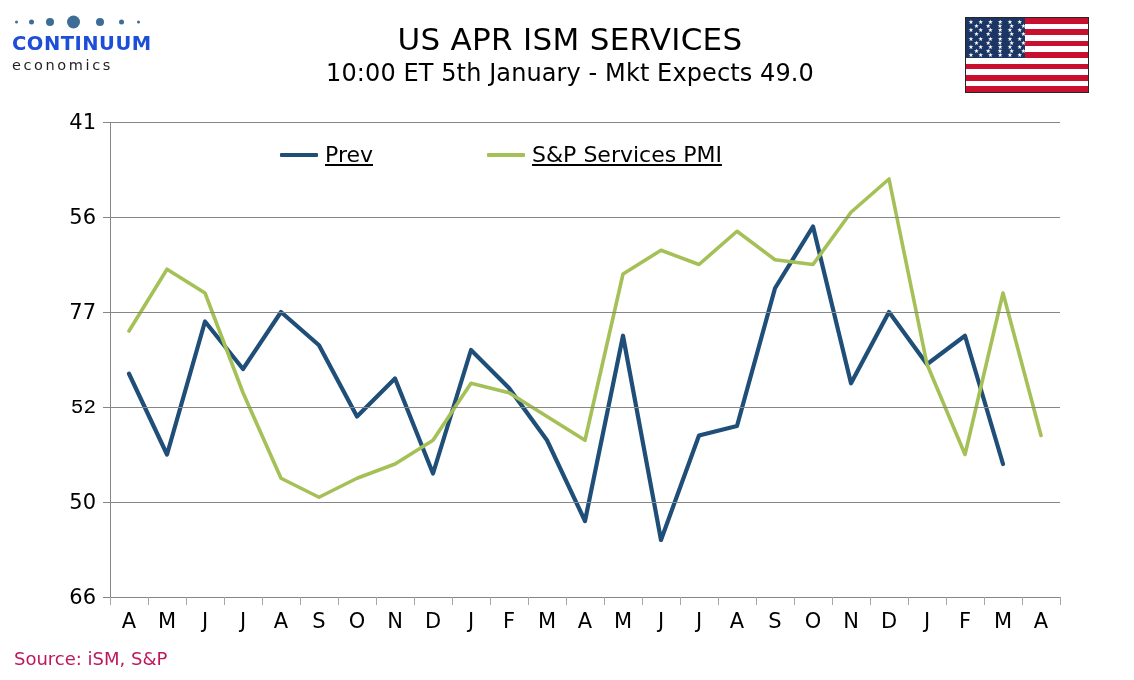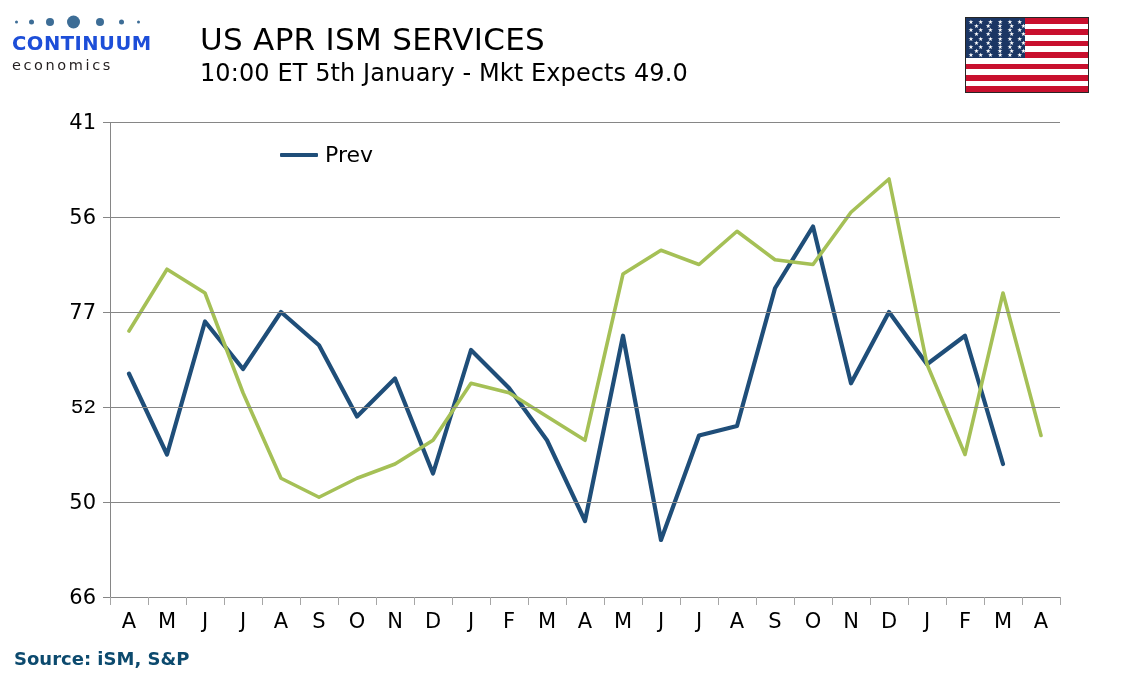--- a/index.html
+++ b/index.html
@@ -17,21 +17,21 @@
   #logo .wordmark{
     font-family:"DejaVu Sans", sans-serif;
     font-weight:bold;font-size:19.5px;letter-spacing:.5px;color:#1d4ed8;
     line-height:22px;margin-top:1px;
   }
   #logo .sub{
     font-family:"DejaVu Sans", sans-serif;
     font-size:14.5px;letter-spacing:2.6px;color:#231f20;line-height:18px;margin-top:1px;
   }
   
-  #title-block{position:absolute;left:200px;top:20px;width:740px;text-align:left;}
+  #title-block{position:absolute;left:200px;top:20px;width:740px;text-align:center;}
   #title{font-size:31px;line-height:38px;color:#000;letter-spacing:.3px;}
   #subtitle{font-size:24px;line-height:31px;color:#000;letter-spacing:.1px;}
   
   #flag{position:absolute;right:45px;top:17px;width:124px;height:76px;border:1px solid #262626;box-sizing:border-box;background:#ffffff;overflow:hidden;}
   #flag .stripe{position:absolute;left:0;width:100%;height:7.69%;background:#c8102e;}
   #flag .canton{position:absolute;left:0;top:0;width:48%;height:53.85%;background:#1b3664;}
   #flag .canton .starrow{position:absolute;left:0;width:100%;display:flex;justify-content:space-around;}
   #flag .canton .starrow span{color:#fff;font-size:6px;line-height:6px;}
   
   #chart{position:absolute;left:0;top:100px;width:1134px;height:540px;}
@@ -42,23 +42,23 @@
   .ylab{position:absolute;font-size:21px;color:#000;text-align:right;width:52px;left:44px;transform:translateY(-50%);}
   .tick{position:absolute;width:7px;height:1px;background:#868686;left:-7px;}
   .xtick{position:absolute;top:0;width:1px;height:8px;background:#a6a6a6;}
   .xlab{position:absolute;font-size:21px;color:#000;text-align:center;transform:translateX(-50%);top:12px;}
   #xaxis{position:absolute;left:110px;top:497px;width:951px;height:40px;}
   #xaxisline{position:absolute;left:110px;top:497px;width:951px;height:1px;background:#868686;}
   
   #legend{position:absolute;left:280px;top:44px;display:flex;gap:114px;align-items:center;}
   .legend-item{display:flex;align-items:center;gap:7px;}
   .legend-swatch{display:block;width:38px;height:4px;border-radius:1px;}
-  .legend-label{font-size:22px;color:#000;line-height:22px;}
-  
-  #source{position:absolute;left:14px;top:648px;font-size:18px;color:#0c4a6e;font-weight:bold;}
+  .legend-label{font-size:22px;color:#000;line-height:22px;text-decoration:underline;}
+  
+  #source{position:absolute;left:14px;top:648px;font-size:18px;color:#be185d;}
 </style>
 </head>
 <body>
 
 <div id="logo">
   <div class="dots">
       <i style="width: 3px; height: 3px; left: 2.5px; background: rgb(61, 109, 150);"></i>
       <i style="width: 5px; height: 5px; left: 16.5px; background: rgb(61, 109, 150);"></i>
       <i style="width: 8px; height: 8px; left: 34px; background: rgb(61, 109, 150);"></i>
       <i style="width: 13px; height: 13px; left: 54.5px; background: rgb(61, 109, 150);"></i>
@@ -154,20 +154,24 @@
       </div>
     </div>
 </div>
 
 <div id="chart">
 
   <div id="legend">
     <div class="legend-item">
       <span class="legend-swatch" style="background: rgb(31, 78, 121);"></span>
       <span class="legend-label">Prev</span>
+    </div>
+    <div class="legend-item">
+      <span class="legend-swatch" style="background: rgb(165, 192, 86);"></span>
+      <span class="legend-label">S&amp;P Services PMI</span>
     </div>
   </div>
 
   <div id="ylabels">
       <div class="ylab" style="top: 497px;">66</div>
       <div class="ylab" style="top: 402px;">50</div>
       <div class="ylab" style="top: 307px; font-family: Liberation Mono, monospace;">52</div>
       <div class="ylab" style="top: 212px;">77</div>
       <div class="ylab" style="top: 117px;">56</div>
       <div class="ylab" style="top: 22px;">41</div>

